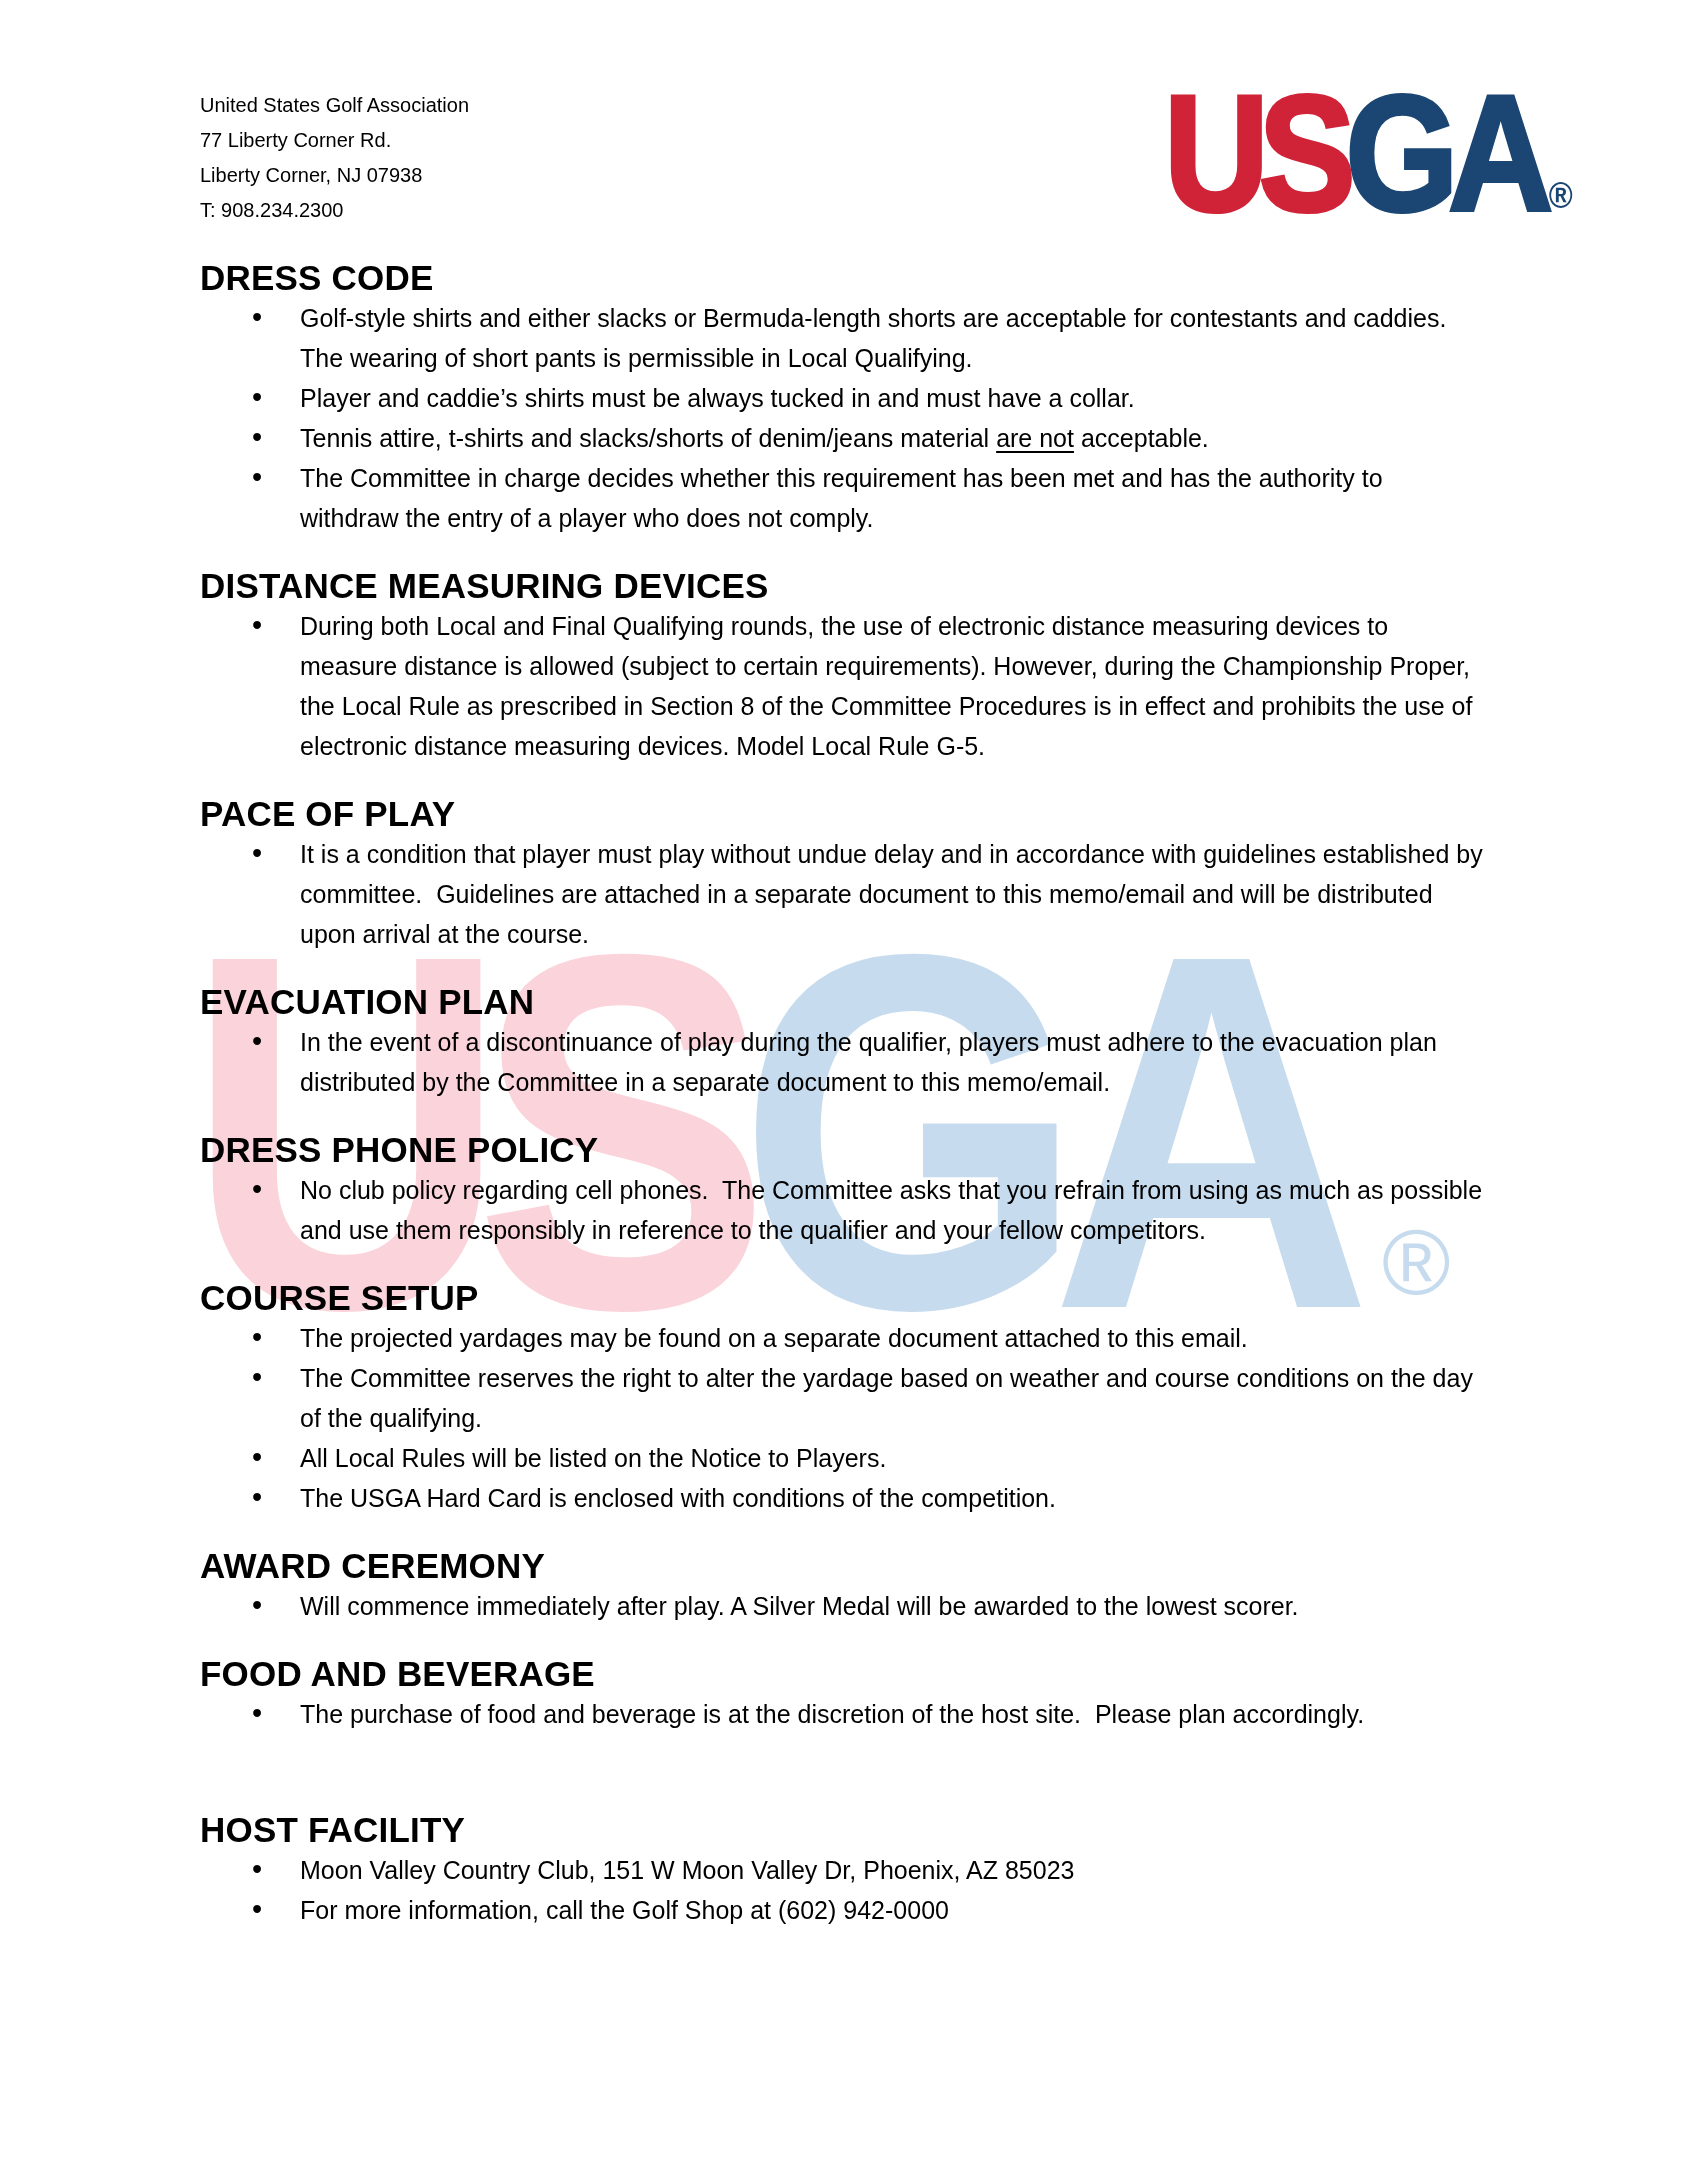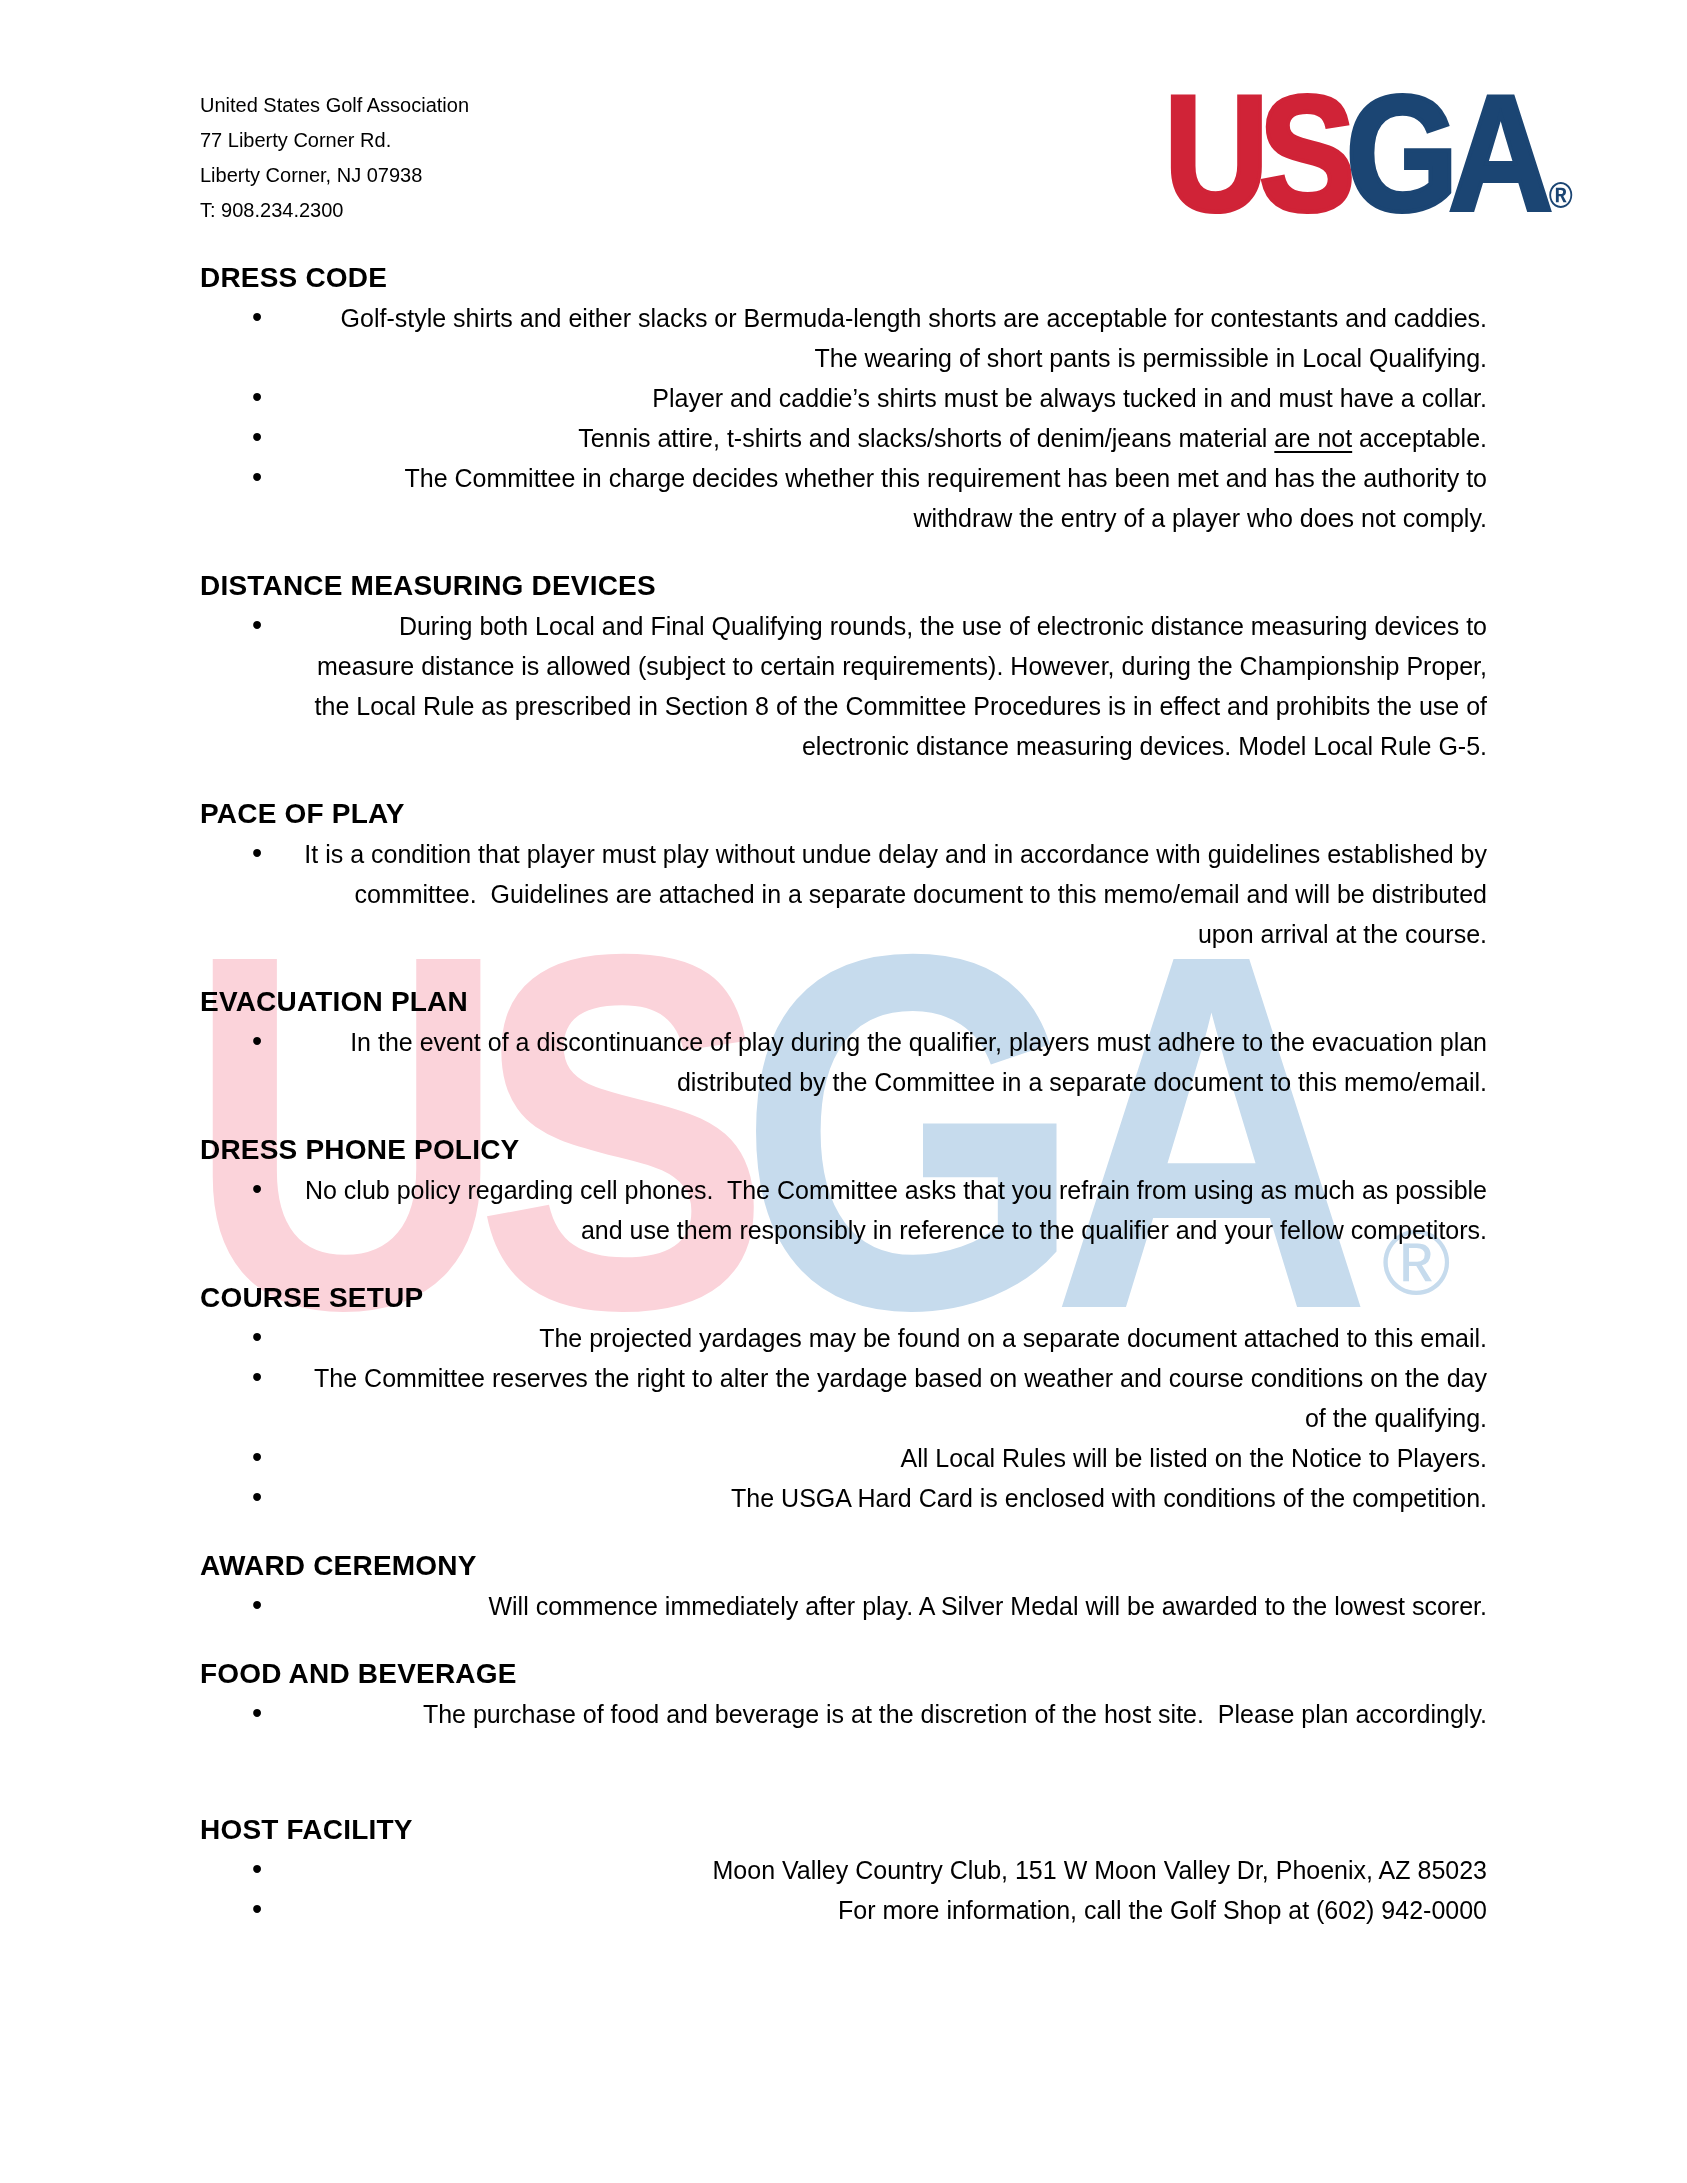--- a/index.html
+++ b/index.html
@@ -79,29 +79,29 @@
 
   
   .content {
     position: absolute;
     left: 200px;
     top: 258px;
     width: 1287px;
     z-index: 1;
   }
   .section h2 {
-    font-size: 28px;
+    font-size: 35px;
     line-height: 40px;
     font-weight: bold;
     margin: 28px 0 0 0;
     letter-spacing: 0.2px;
   }
   .section:first-child h2 { margin-top: 0; }
   .section.extra-gap h2 { margin-top: 76px; }
-  .section ul { margin: 0; padding: 0; list-style: none; text-align: right; }
+  .section ul { margin: 0; padding: 0; list-style: none; }
   .section li {
     position: relative;
     padding-left: 100px;
     font-size: 25px;
     line-height: 40px;
   }
   .section li::before {
     content: "\2022";
     position: absolute;
     left: 52px;

